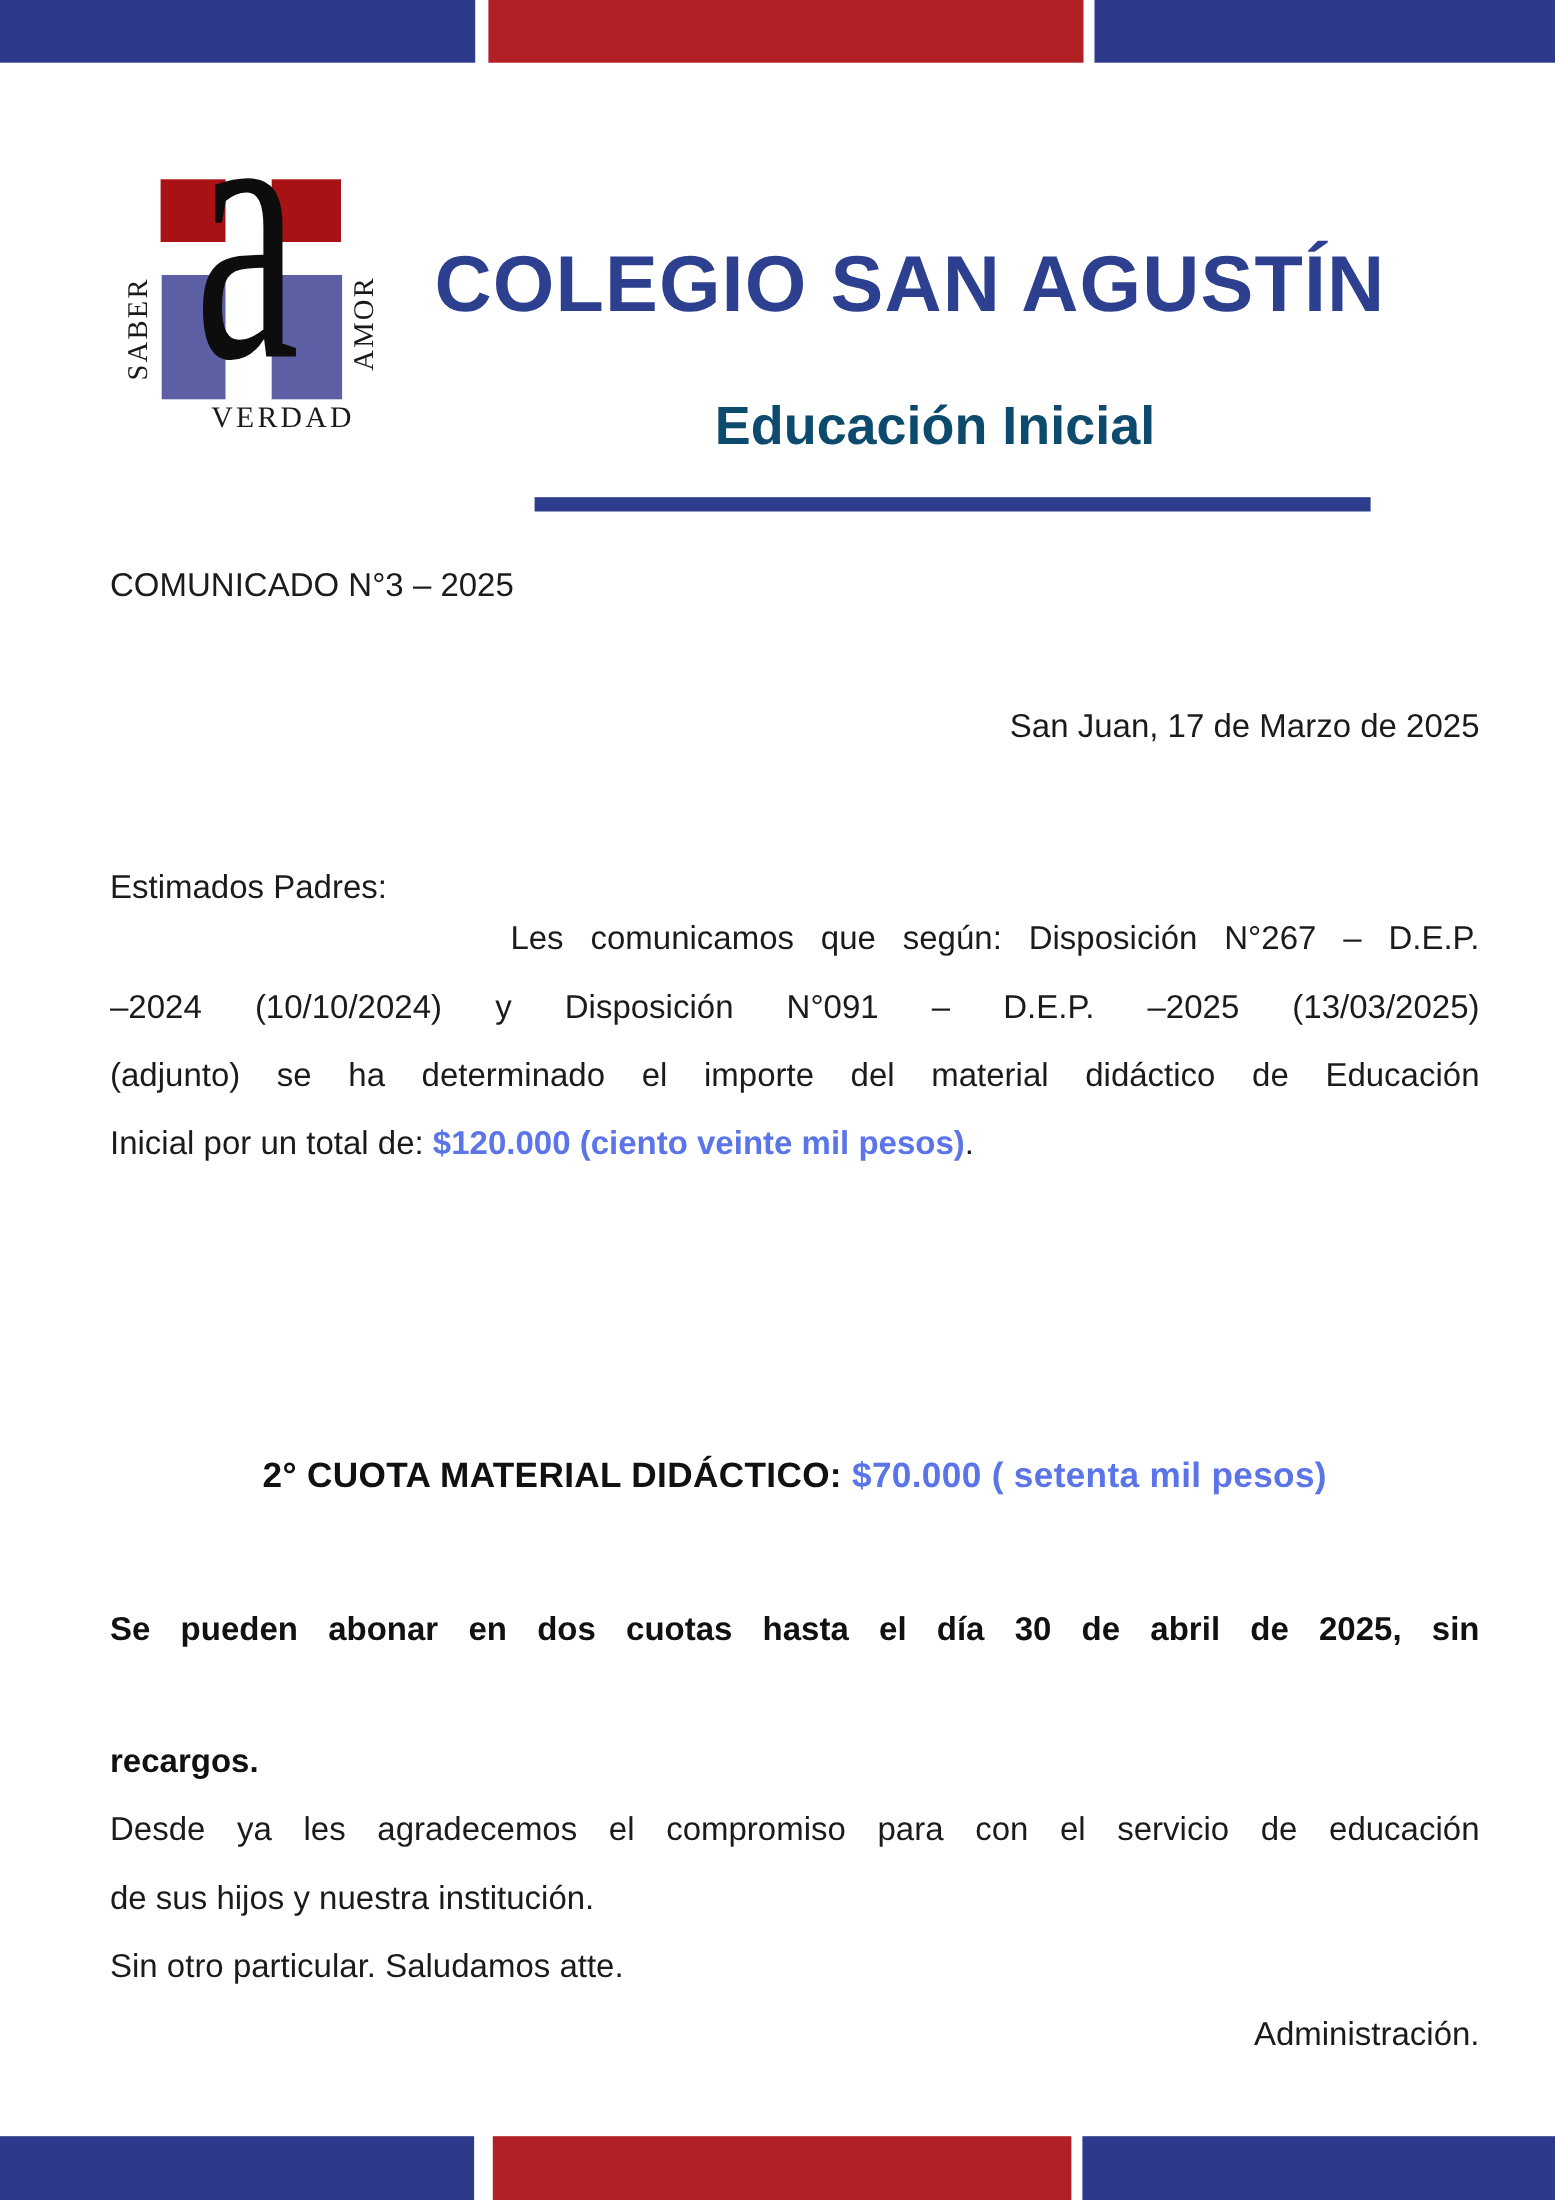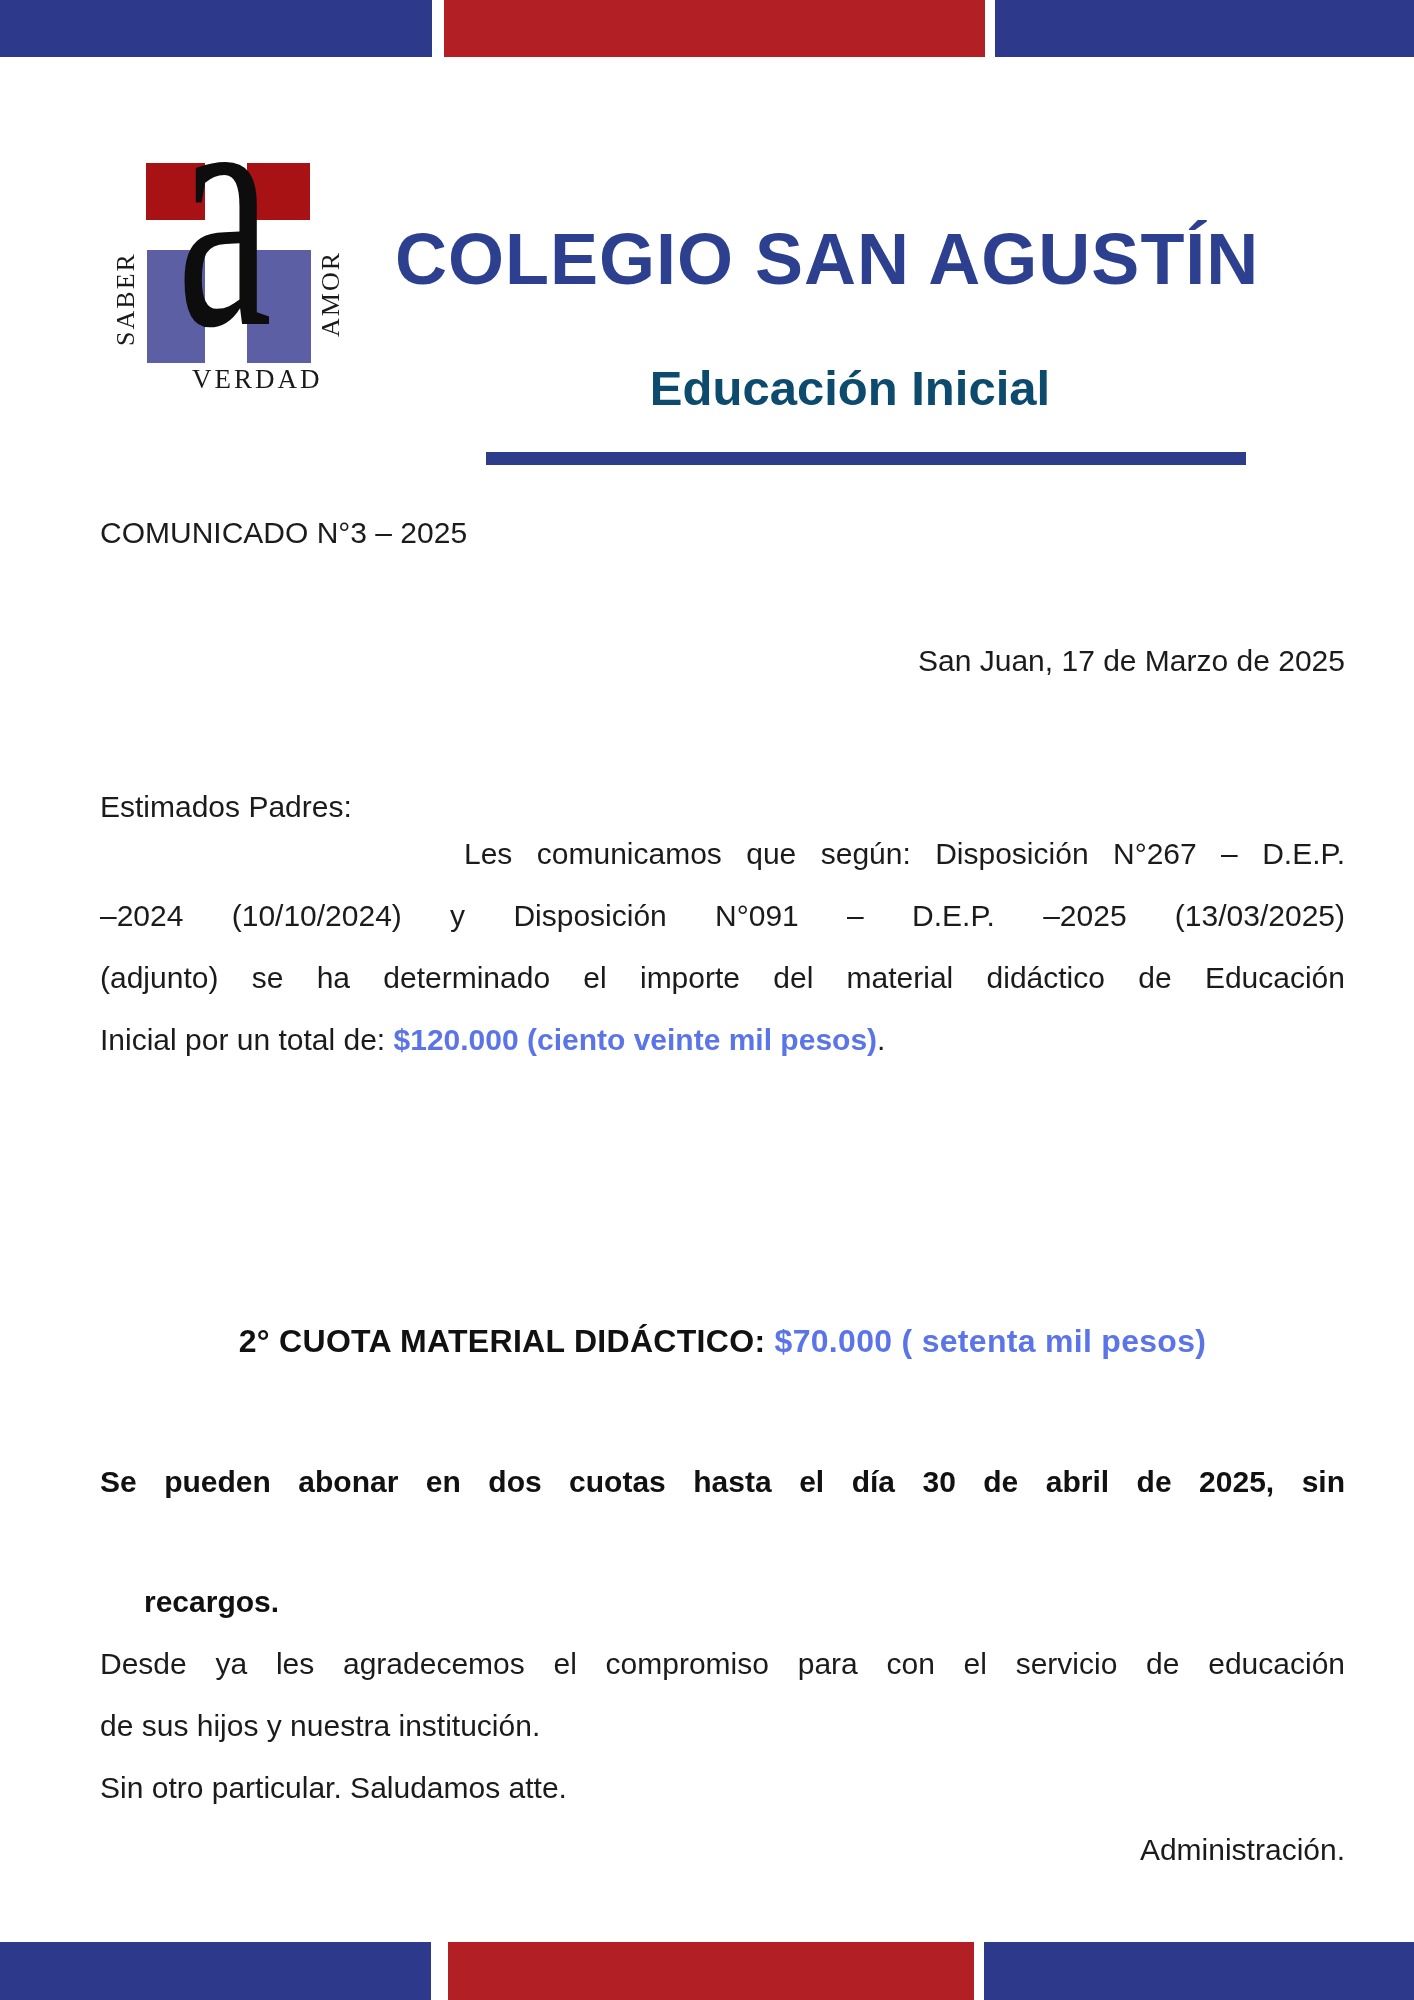--- a/index.html
+++ b/index.html
@@ -59,21 +59,21 @@
   .y-comunicado{top:512px;}
   .y-date{top:640px;}
   .y-salutation{top:762px;margin-top:24px;}
   .y-p1{top:833px;}
   .y-p2{top:895px;}
   .y-p3{top:957px;}
   .y-p4{top:1019px;}
   .y-c1{top:1195px;}
   .y-c2{top:1320px;}
   .y-b1{top:1461px;}
-  .y-b2{top:1581px;margin-left:44px;}
+  .y-b2{top:1581px;}
   .y-t1{top:1643px;}
   .y-t2{top:1705px;}
   .y-farewell{top:1767px;}
   .y-signature{top:1829px;}
 </style>
 </head>
 <body>
 
 <div class="page">
 

